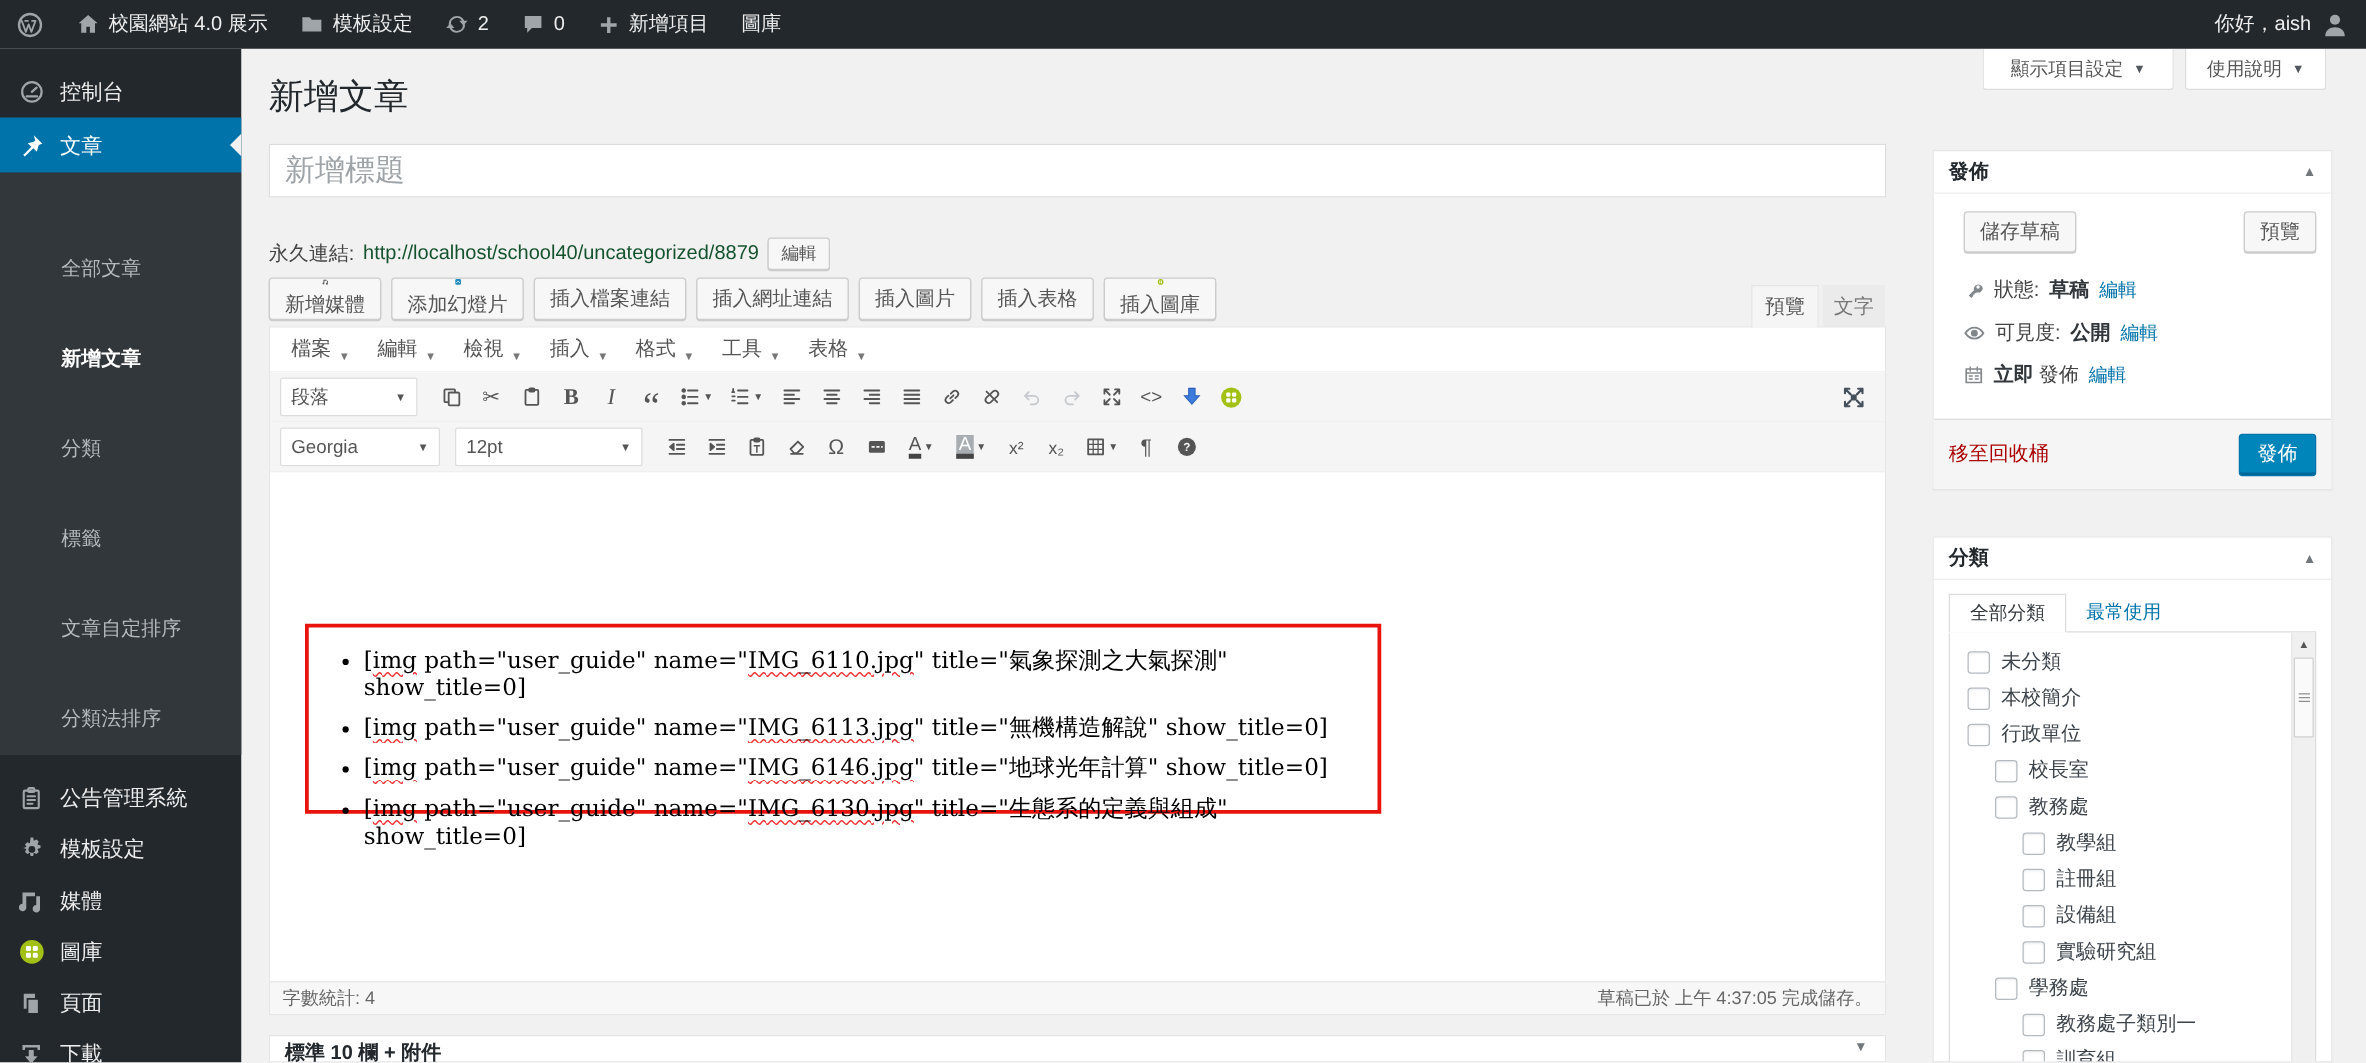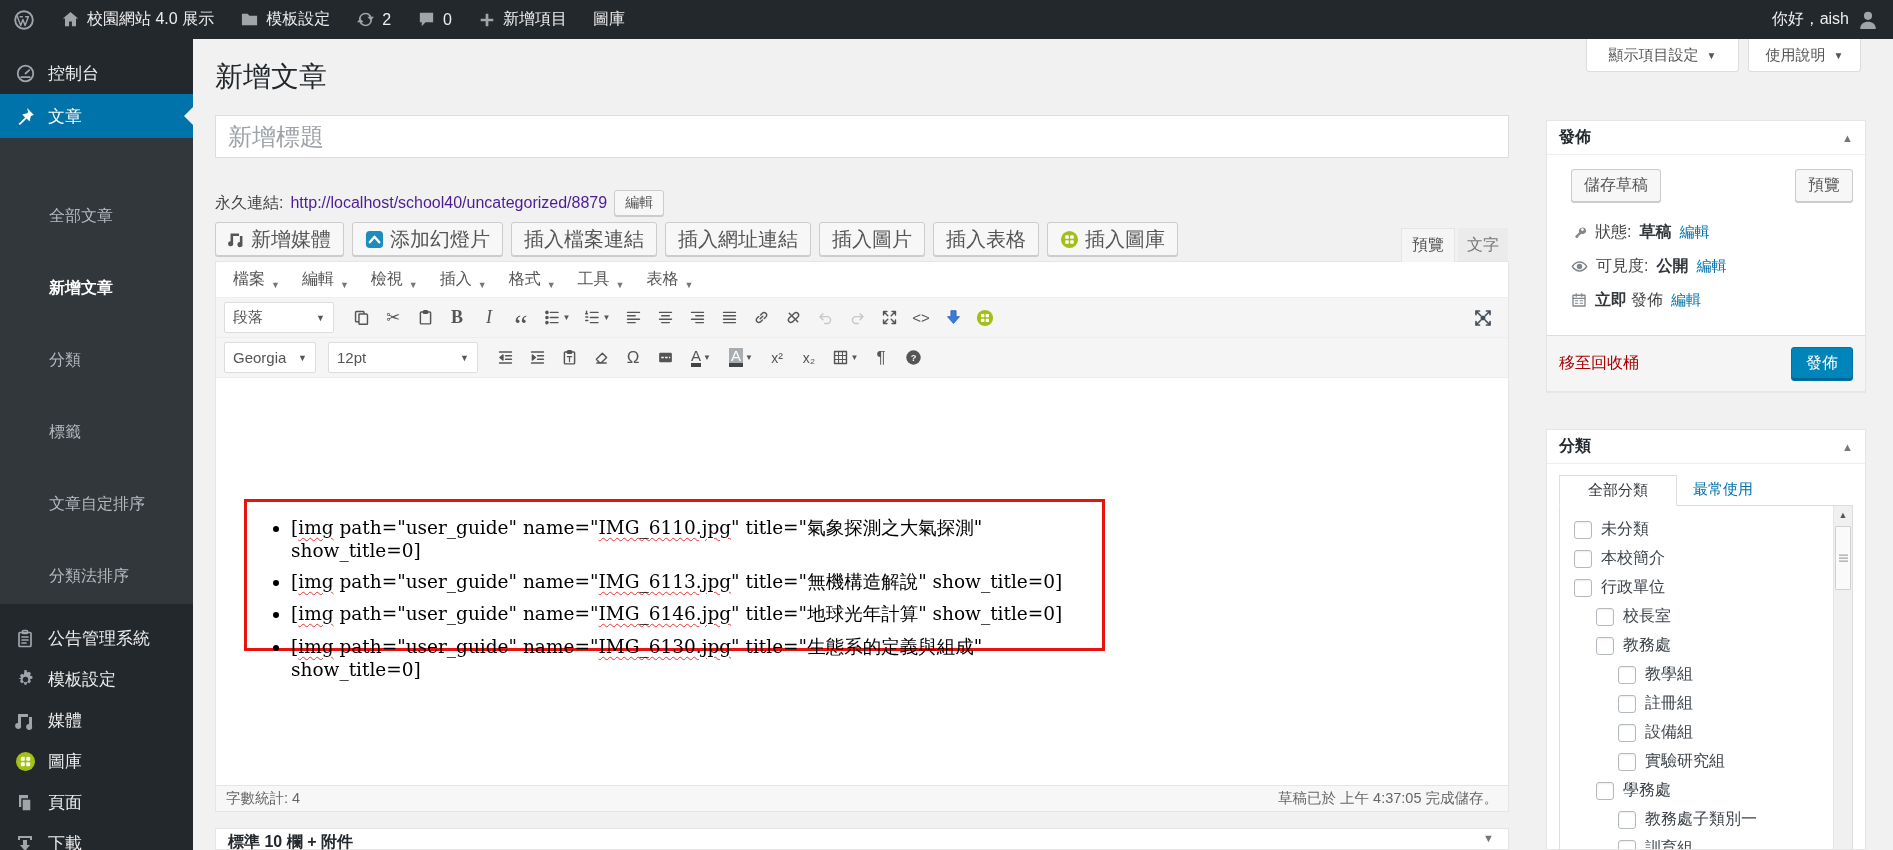--- a/index.html
+++ b/index.html
@@ -37,29 +37,29 @@
     border-radius:0 0 3px 3px; color:#555; font-size:15px; display:flex; align-items:center; justify-content:center;
     gap:8px; cursor:pointer; }
   .meta-tab .caret { color:#50575e; font-size:10px; }
 
   
   #title-input { position:absolute; left:215px; top:115px; width:1294px; height:43px; border:1px solid #ddd;
     background:#fff; font-size:24px; padding:0 12px; color:#32373c; font-family:inherit; }
   #title-input::placeholder { color:#9ea3a8; }
   #permalink-row { position:absolute; left:215px; top:173px; height:28px; display:flex; align-items:center; gap:7px;
     font-size:16px; color:#444;margin-top:16px; }
-  #permalink-row .url { color:#4c1d95; cursor:pointer; }
+  #permalink-row .url { color:#14532d; cursor:pointer; }
   .btn { display:inline-flex; align-items:center; justify-content:center; gap:6px; background:#f7f7f7;
     border:1px solid #ccc; border-radius:3px; color:#555; cursor:pointer;
     box-shadow:0 1px 0 #ccc; }
   .btn.small { height:26px; padding:0 10px; font-size:14px; }
 
   
   #media-row { position:absolute; left:215px; top:222px; display:flex; gap:8px; }
-  #media-row .btn { height:34px; padding:0 12px; font-size:20px; }
+  #media-row .btn { height:34px; padding:0 12px; font-size:16px;flex-direction:column; }
 
   
   .ed-tab { position:absolute; height:34px; display:flex; align-items:center; justify-content:center;
     font-size:16px; cursor:pointer; }
   #tab-visual { left:1401px; top:228px; width:54px; background:#f5f5f5; border:1px solid #e5e5e5; border-bottom:none; color:#555; z-index:5;}
   #tab-text { left:1458px; top:228px; width:50px; background:#ebebeb; color:#777; }
 
   
   #editor { position:absolute; left:215px; top:261px; width:1294px; height:551px; background:#fff;
     border:1px solid #e5e5e5; }
@@ -123,21 +123,21 @@
   #publish-footer { position:absolute; bottom:0; left:0; right:0; height:56px; background:#f5f5f5;
     border-top:1px solid #ddd; display:flex; align-items:center; justify-content:space-between; padding:0 12px; }
   #trash-link { color:#a00; font-size:16px; cursor:pointer; }
   #publish-btn { height:34px; padding:0 14px; background:#0085ba; border:1px solid #0073aa; border-radius:3px;
     color:#fff; font-size:16px; display:flex; align-items:center; cursor:pointer;
     box-shadow:inset 0 -2px 0 #006799; }
 
   #cat-box { top:429px; height:421px; overflow:hidden; }
   #cat-body { padding:10px 12px 0; }
   #cat-tabs { display:flex; align-items:flex-end; height:31px; position:relative; z-index:2; }
-  #cat-tab-all { border:1px solid #ddd; border-bottom:1px solid #fff; background:#fff; padding:5px 28px;
+  #cat-tab-all { border:1px solid #ddd; border-bottom:1px solid #fff; background:#fff; padding:5px 16px;
     font-size:15px; color:#32373c; margin-bottom:-1px; cursor:pointer; }
   #cat-tab-popular { margin-left:16px; padding-bottom:6px; font-size:15px; color:#0073aa; cursor:pointer; }
   #cat-list { position:relative; border:1px solid #ddd; background:#fff; height:400px; overflow:hidden; }
   #cat-items { padding:9px 0 0 8px; }
   .cat-row { display:flex; align-items:center; gap:9px; height:29px; font-size:16px; color:#3c434a; }
   .cat-row .cb { width:18px; height:18px; border:1px solid #b4b9be; border-radius:3px; background:#fff;
     flex:none; cursor:pointer; box-shadow:inset 0 1px 2px rgba(0,0,0,.07); }
   .lvl0 { padding-left:6px; } .lvl1 { padding-left:28px; } .lvl2 { padding-left:50px; }
   #cat-scrollbar { position:absolute; right:0; top:0; bottom:0; width:19px; background:#f0f0f0;
     border-left:1px solid #e5e5e5; }
@@ -535,21 +535,21 @@
       </span>
     <span class="mce-btn" id="expand-right">
         <svg class="ic" width="20" height="20" viewBox="0 0 20 20" style="stroke:#44505c">
           <rect x="8.5" y="8.5" width="3" height="3" fill="#44505c"></rect>
           <path d="M3 3l4.5 4.5M3 3h3.5M3 3v3.5M17 3l-4.5 4.5M17 3h-3.5M17 3v3.5M3 17l4.5-4.5M3 17h3.5M3 17v-3.5M17 17l-4.5-4.5M17 17h-3.5M17 17v-3.5"></path>
         </svg>
       </span>
   </div>
 
   <div class="mce-toolbar">
-    <span class="mce-select" style="width:92px">
+    <span class="mce-select" style="width:128px">
         <span>Georgia</span>
         <span class="caret">▼</span>
       </span>
     <span class="mce-select" style="width:150px">
         <span>12pt</span>
         <span class="caret">▼</span>
       </span>
     <span class="mce-btn">
         <svg class="ic" width="17" height="17" viewBox="0 0 20 20">
           <path d="M3 3.5h14M3 16.5h14M10 8h7M10 12h7M7 7l-3.5 3L7 13z" fill="#555"></path>

